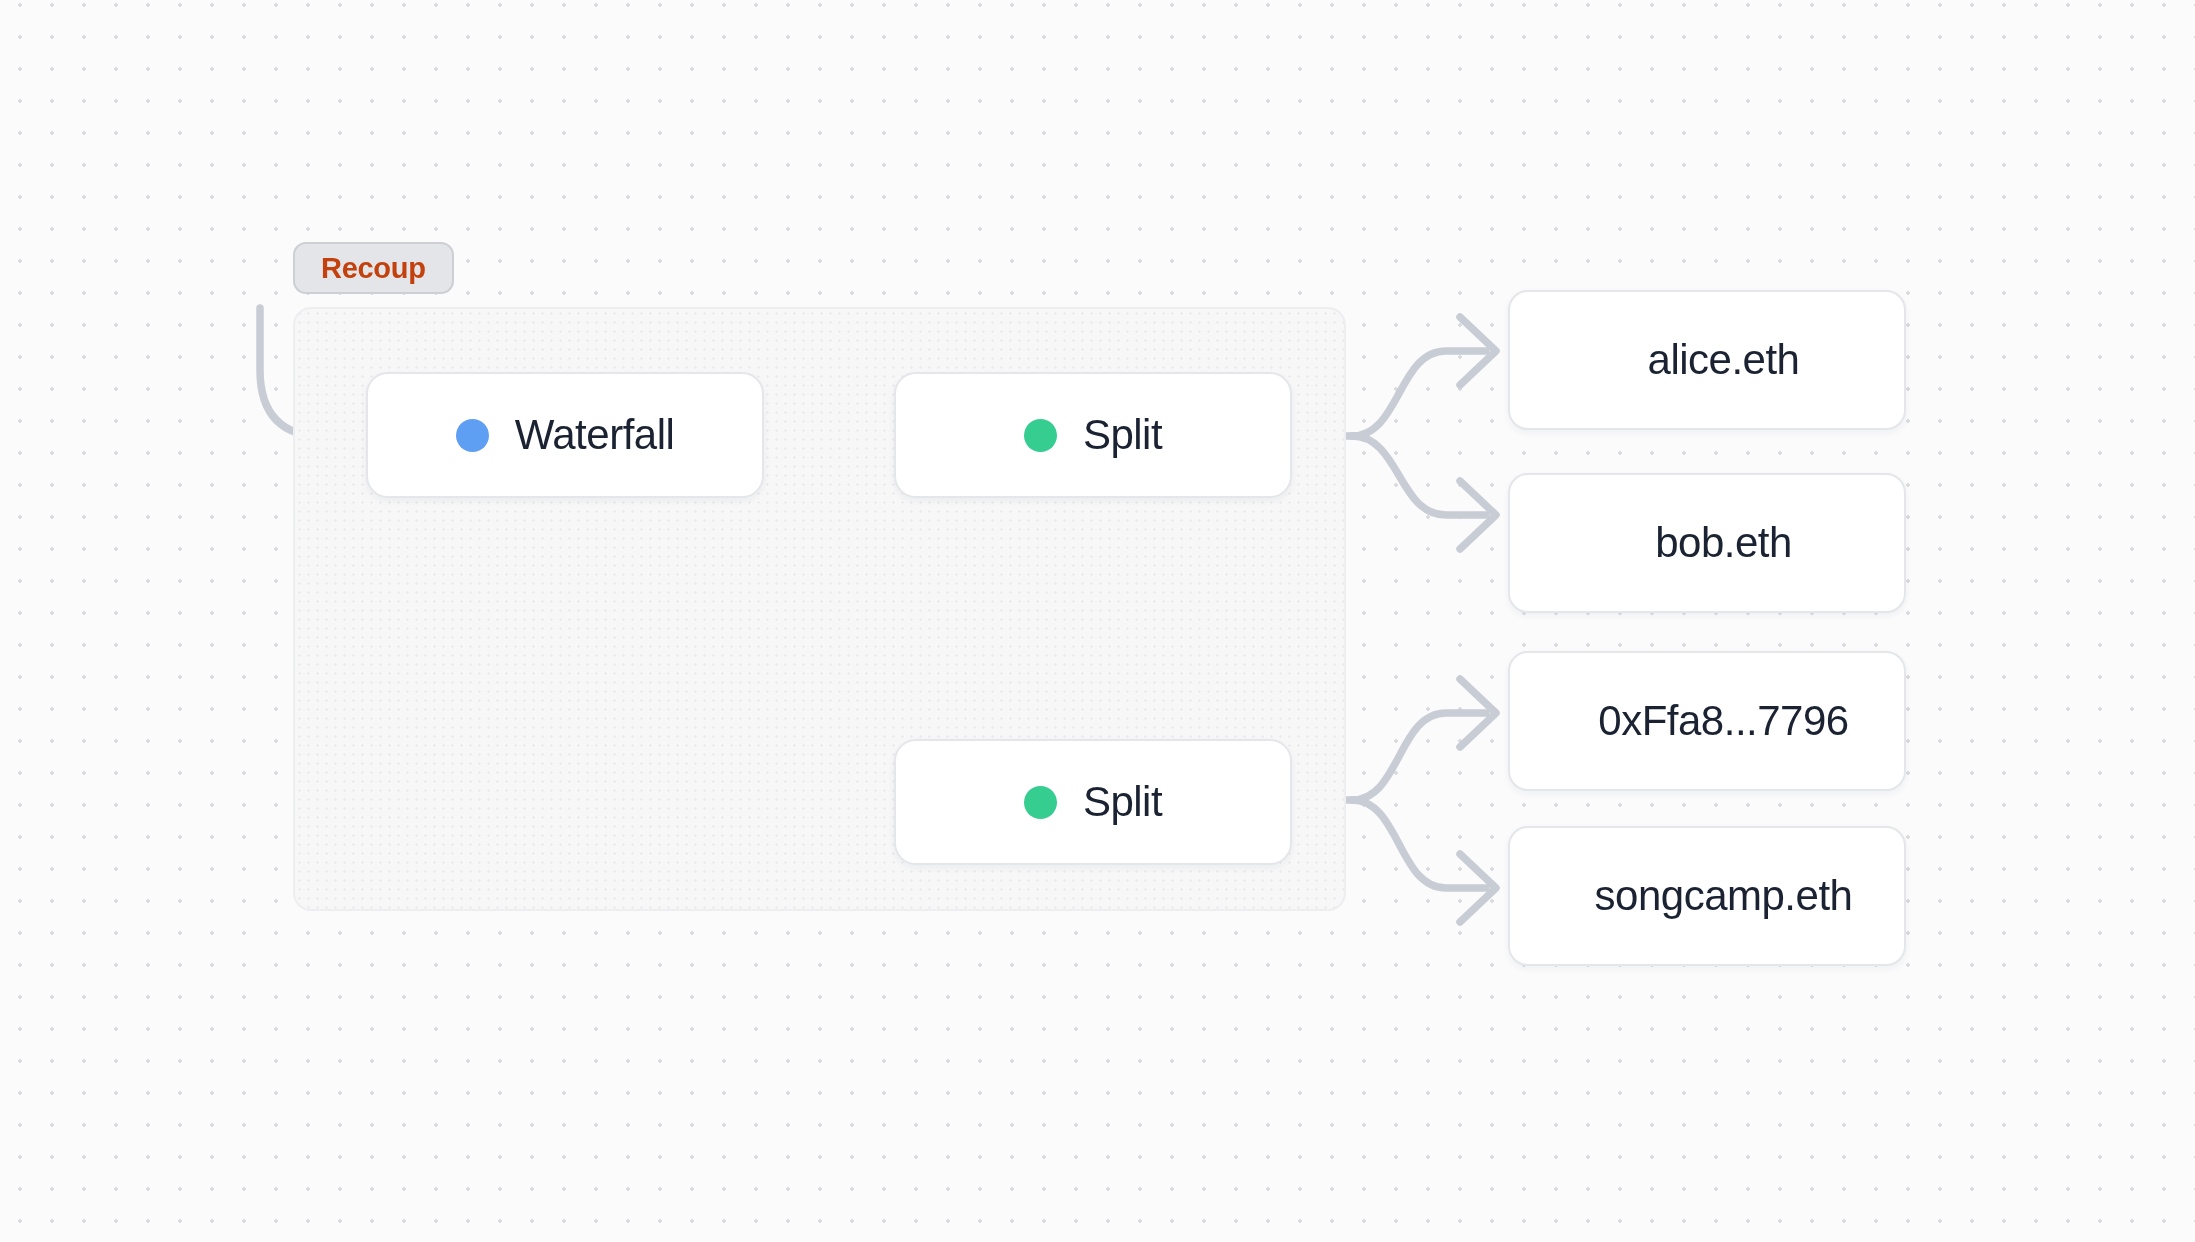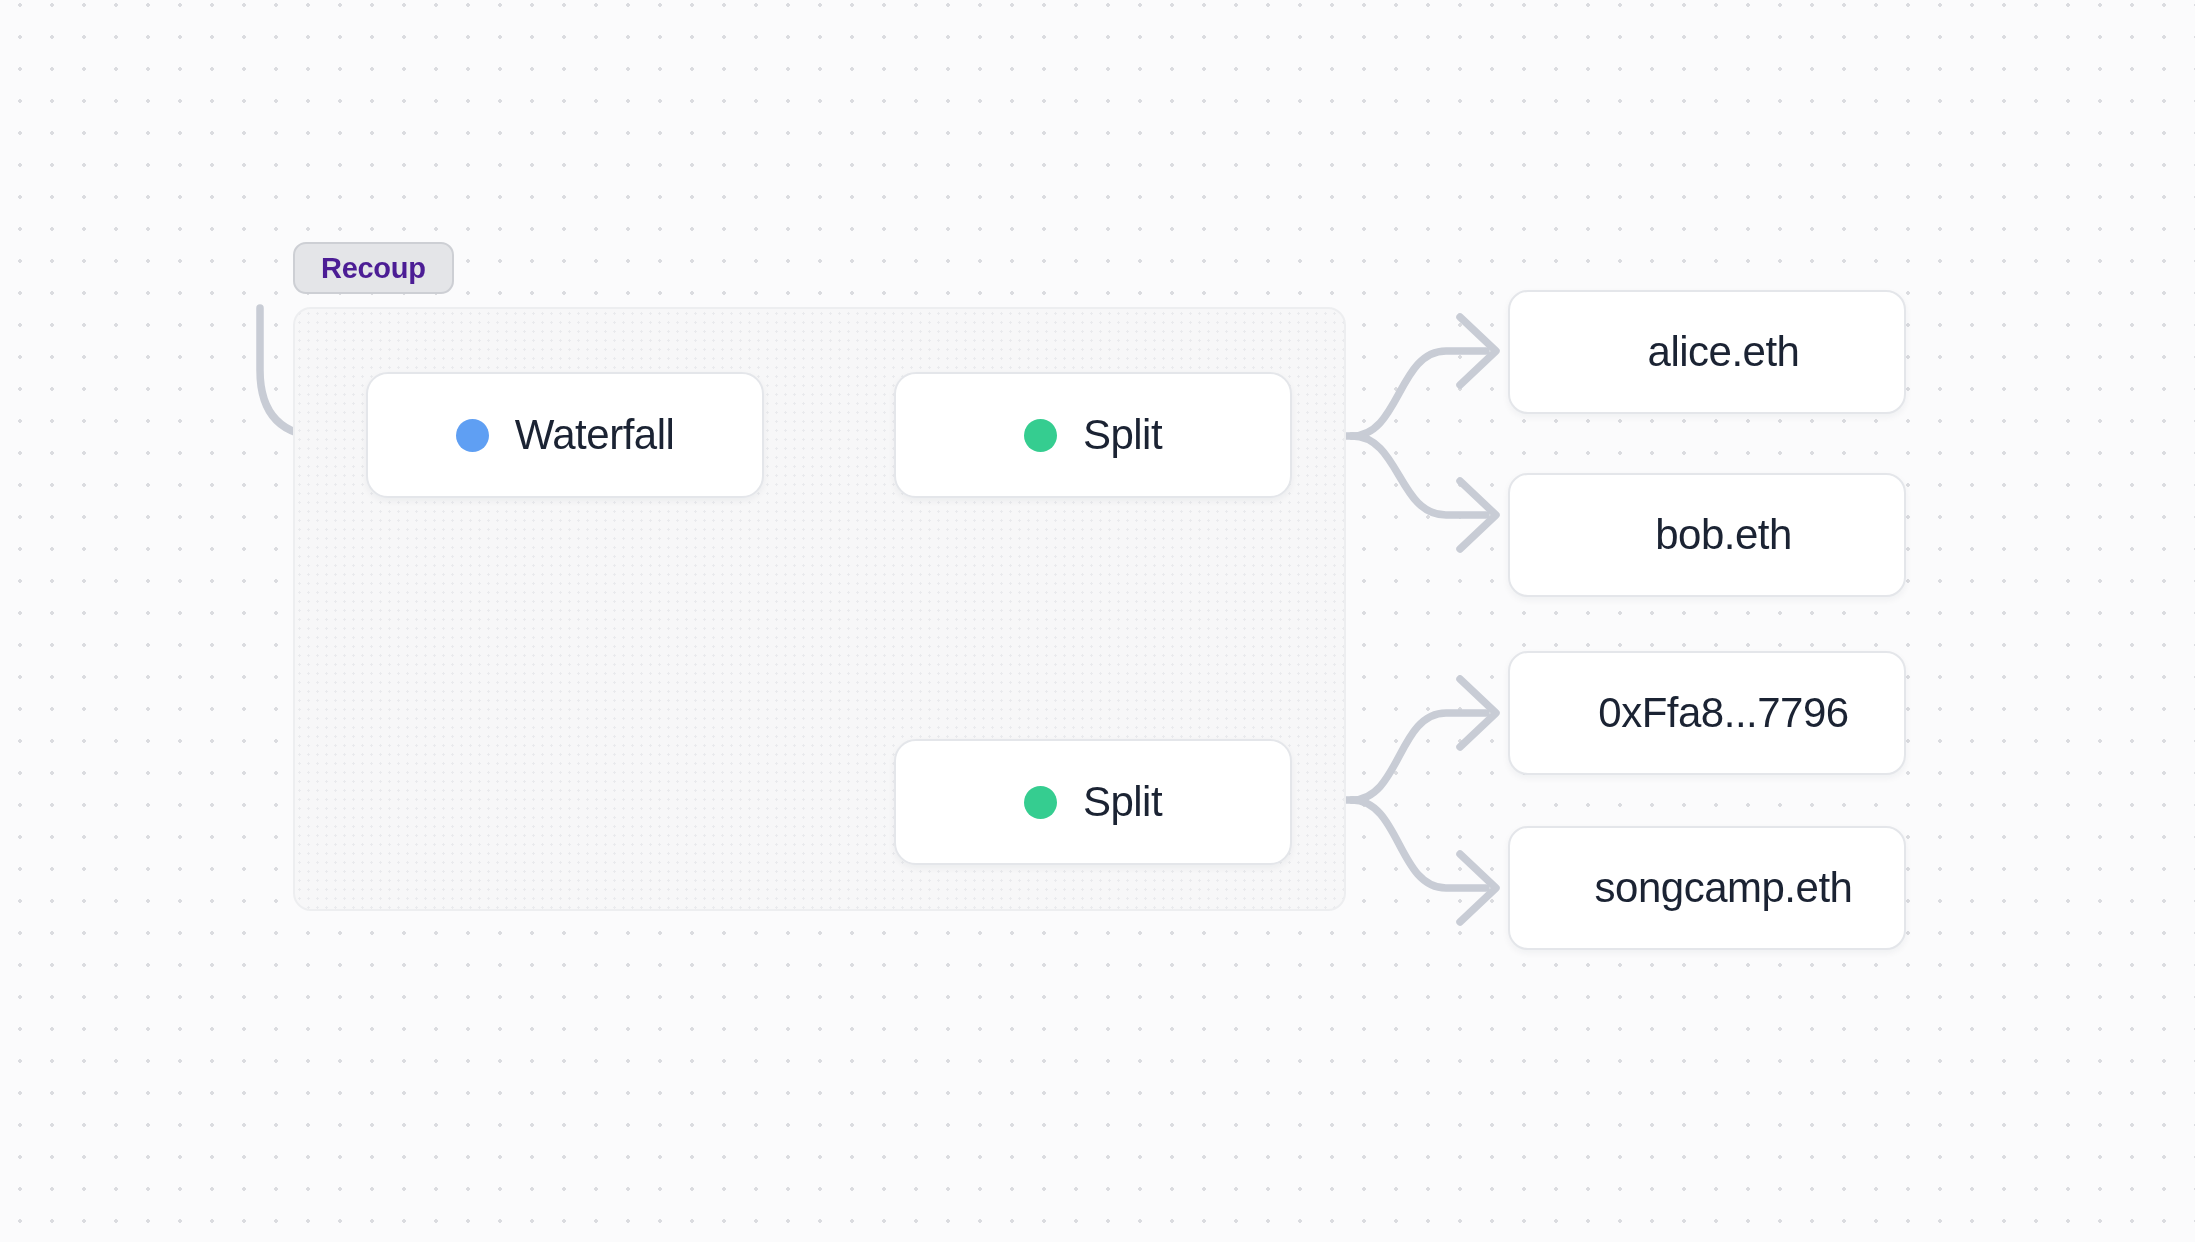--- a/index.html
+++ b/index.html
@@ -42,21 +42,21 @@
     height: 52px;
     padding: 0 26px;
     display: inline-flex;
     align-items: center;
     background: #E4E5E8;
     border: 2px solid #CDCFD4;
     border-radius: 13px;
     box-sizing: border-box;
     font-size: 29px;
     font-weight: 600;
-    color: #4c1d95;
+    color: #c2410c;
     letter-spacing: -0.3px;
   }
   .node {
     position: absolute;
     width: 398px;
     background: #FFFFFF;
     border: 2px solid #E4E6EA;
     border-radius: 22px;
     box-sizing: border-box;
     display: flex;
@@ -76,21 +76,21 @@
     color: #1B2333;
     letter-spacing: -0.5px;
   }
   .type-dot {
     width: 33px; height: 33px;
     flex: 0 0 auto;
     display: block;
   }
   .recipient {
     left: 1508px;
-    height: 124px;
+    height: 140px;
     border-radius: 20px;
     padding-left: 33px;
   }
   .rec-alice    { top: 290px; }
   .rec-bob      { top: 473px; align-items: center; }
   .rec-0xffa8   { top: 651px; }
   .rec-songcamp { top: 826px; text-align: center; }
 </style>
 </head>
 <body>

